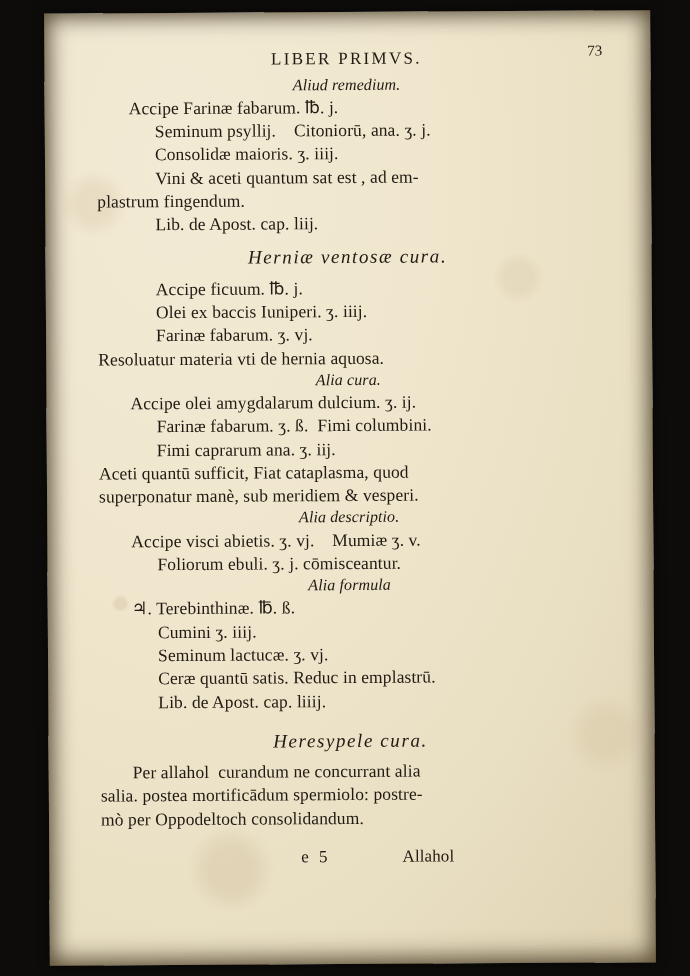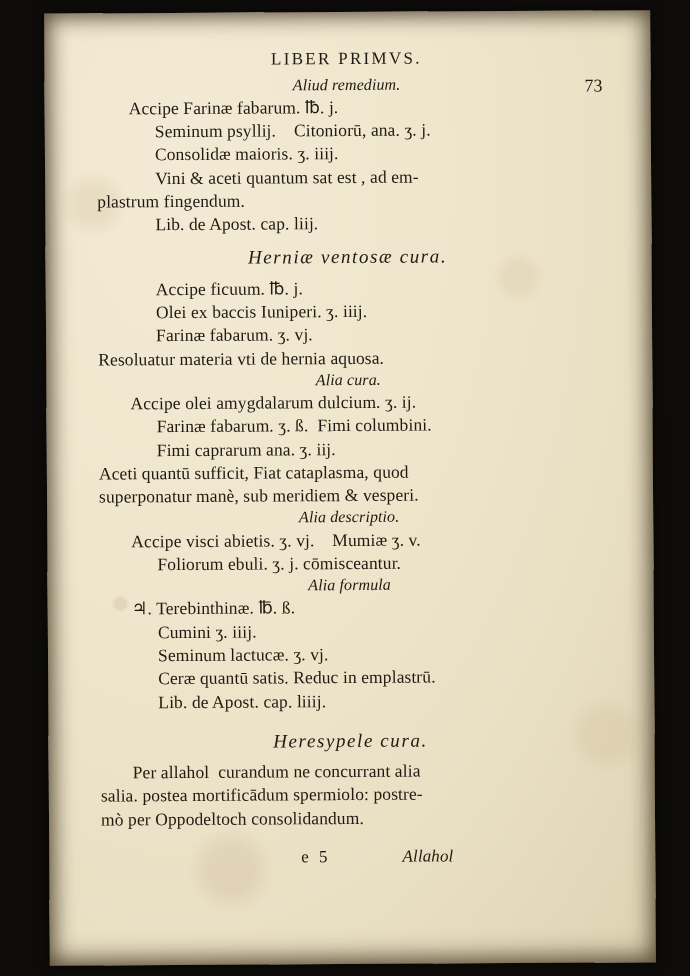--- a/index.html
+++ b/index.html
@@ -73,22 +73,21 @@
     font-variant: small-caps;
     letter-spacing: 2.3px;
     font-size: 17px;
     margin-bottom: 4px;
   }
   .running-head .folio {
     position: absolute;
     right: -6px;
     top: -4px;
     letter-spacing: 0px;
-    font-size: 18px;
-    margin-top: 32px;
+    font-size: 15px;
   }
   .center { text-align: center; }
   .ital {
     font-style: italic;
     font-size: 16px;
   }
   .head-ital {
     font-style: italic;
     font-size: 19px;
     letter-spacing: 1.6px;
@@ -99,21 +98,21 @@
   .i1 { padding-left: 32px; }
   .i2 { padding-left: 58px; }
   .i0 { padding-left: 0px; }
   .foot {
     display: flex;
     margin-top: 16px;
     padding-left: 200px;
     font-size: 17px;
   }
   .foot .sig { letter-spacing: 3px; text-align: right; }
-  .foot .catch { margin-left: 72px; font-style: italic; }
+  .foot .catch { margin-left: 72px; }
 </style>
 </head>
 <body>
 
 <div class="page-frame">
   <div class="leaf">
     <div class="edge-dark"></div>
 
     <div class="text-block">
 

